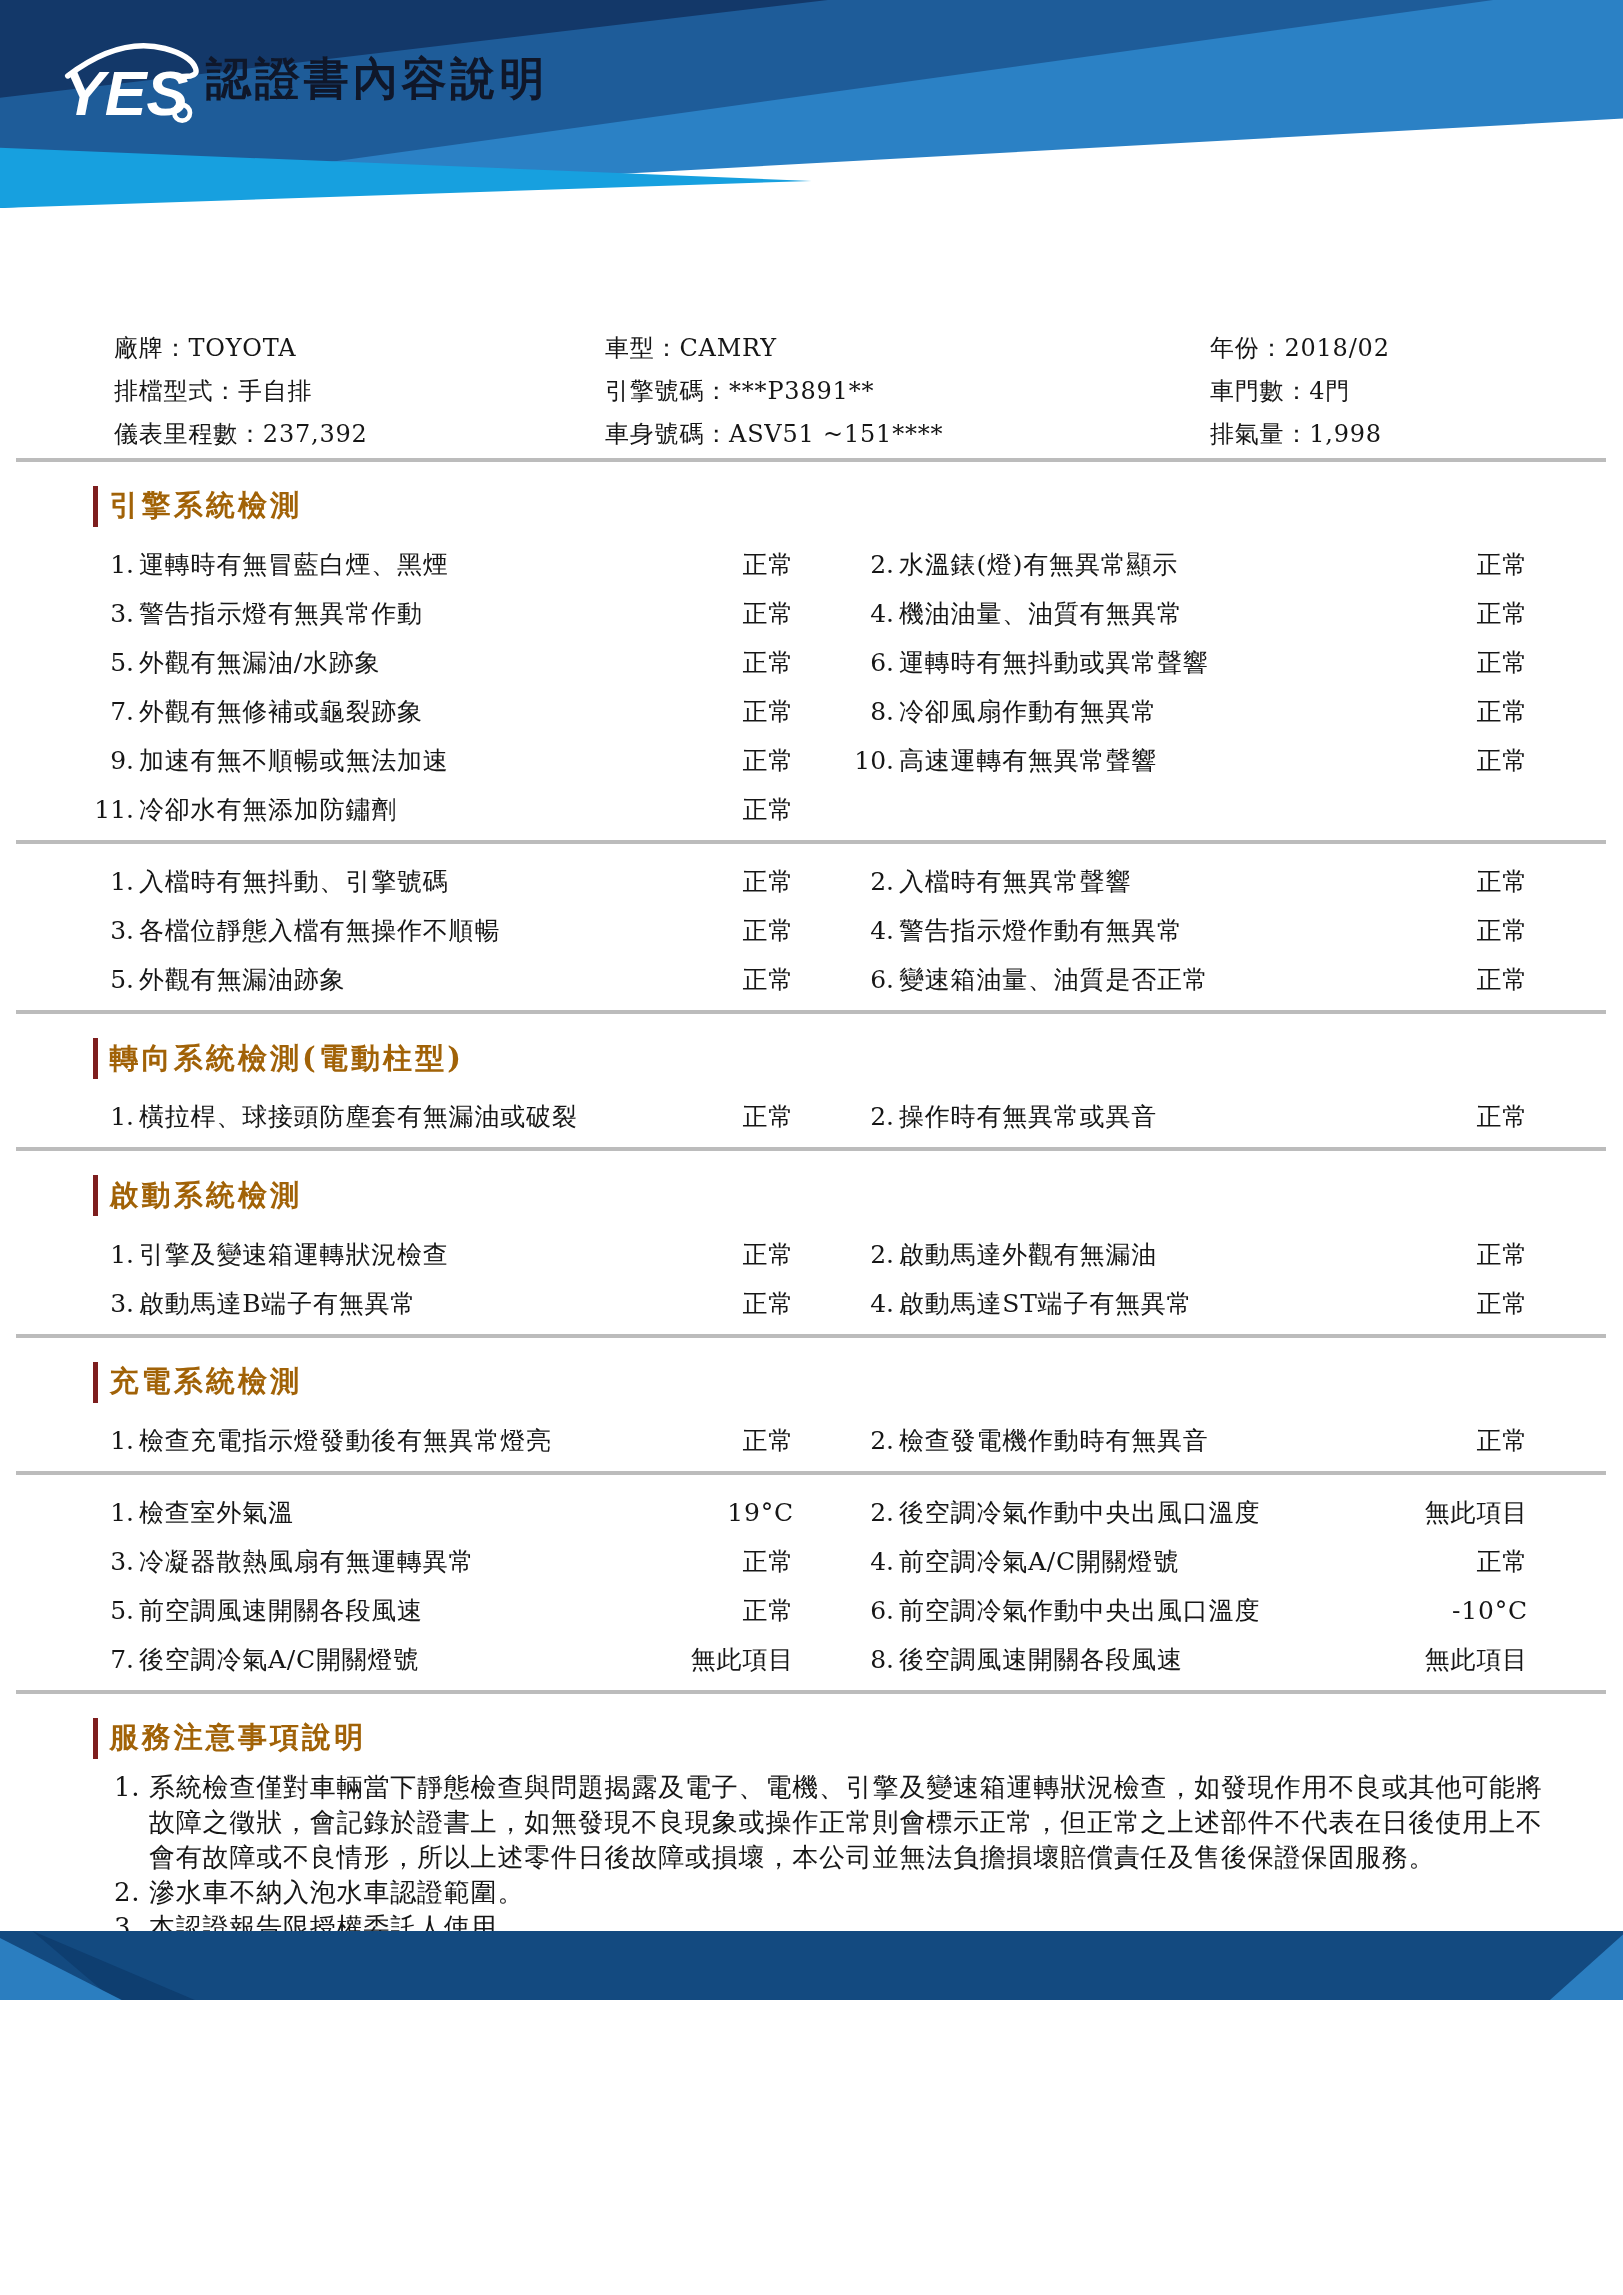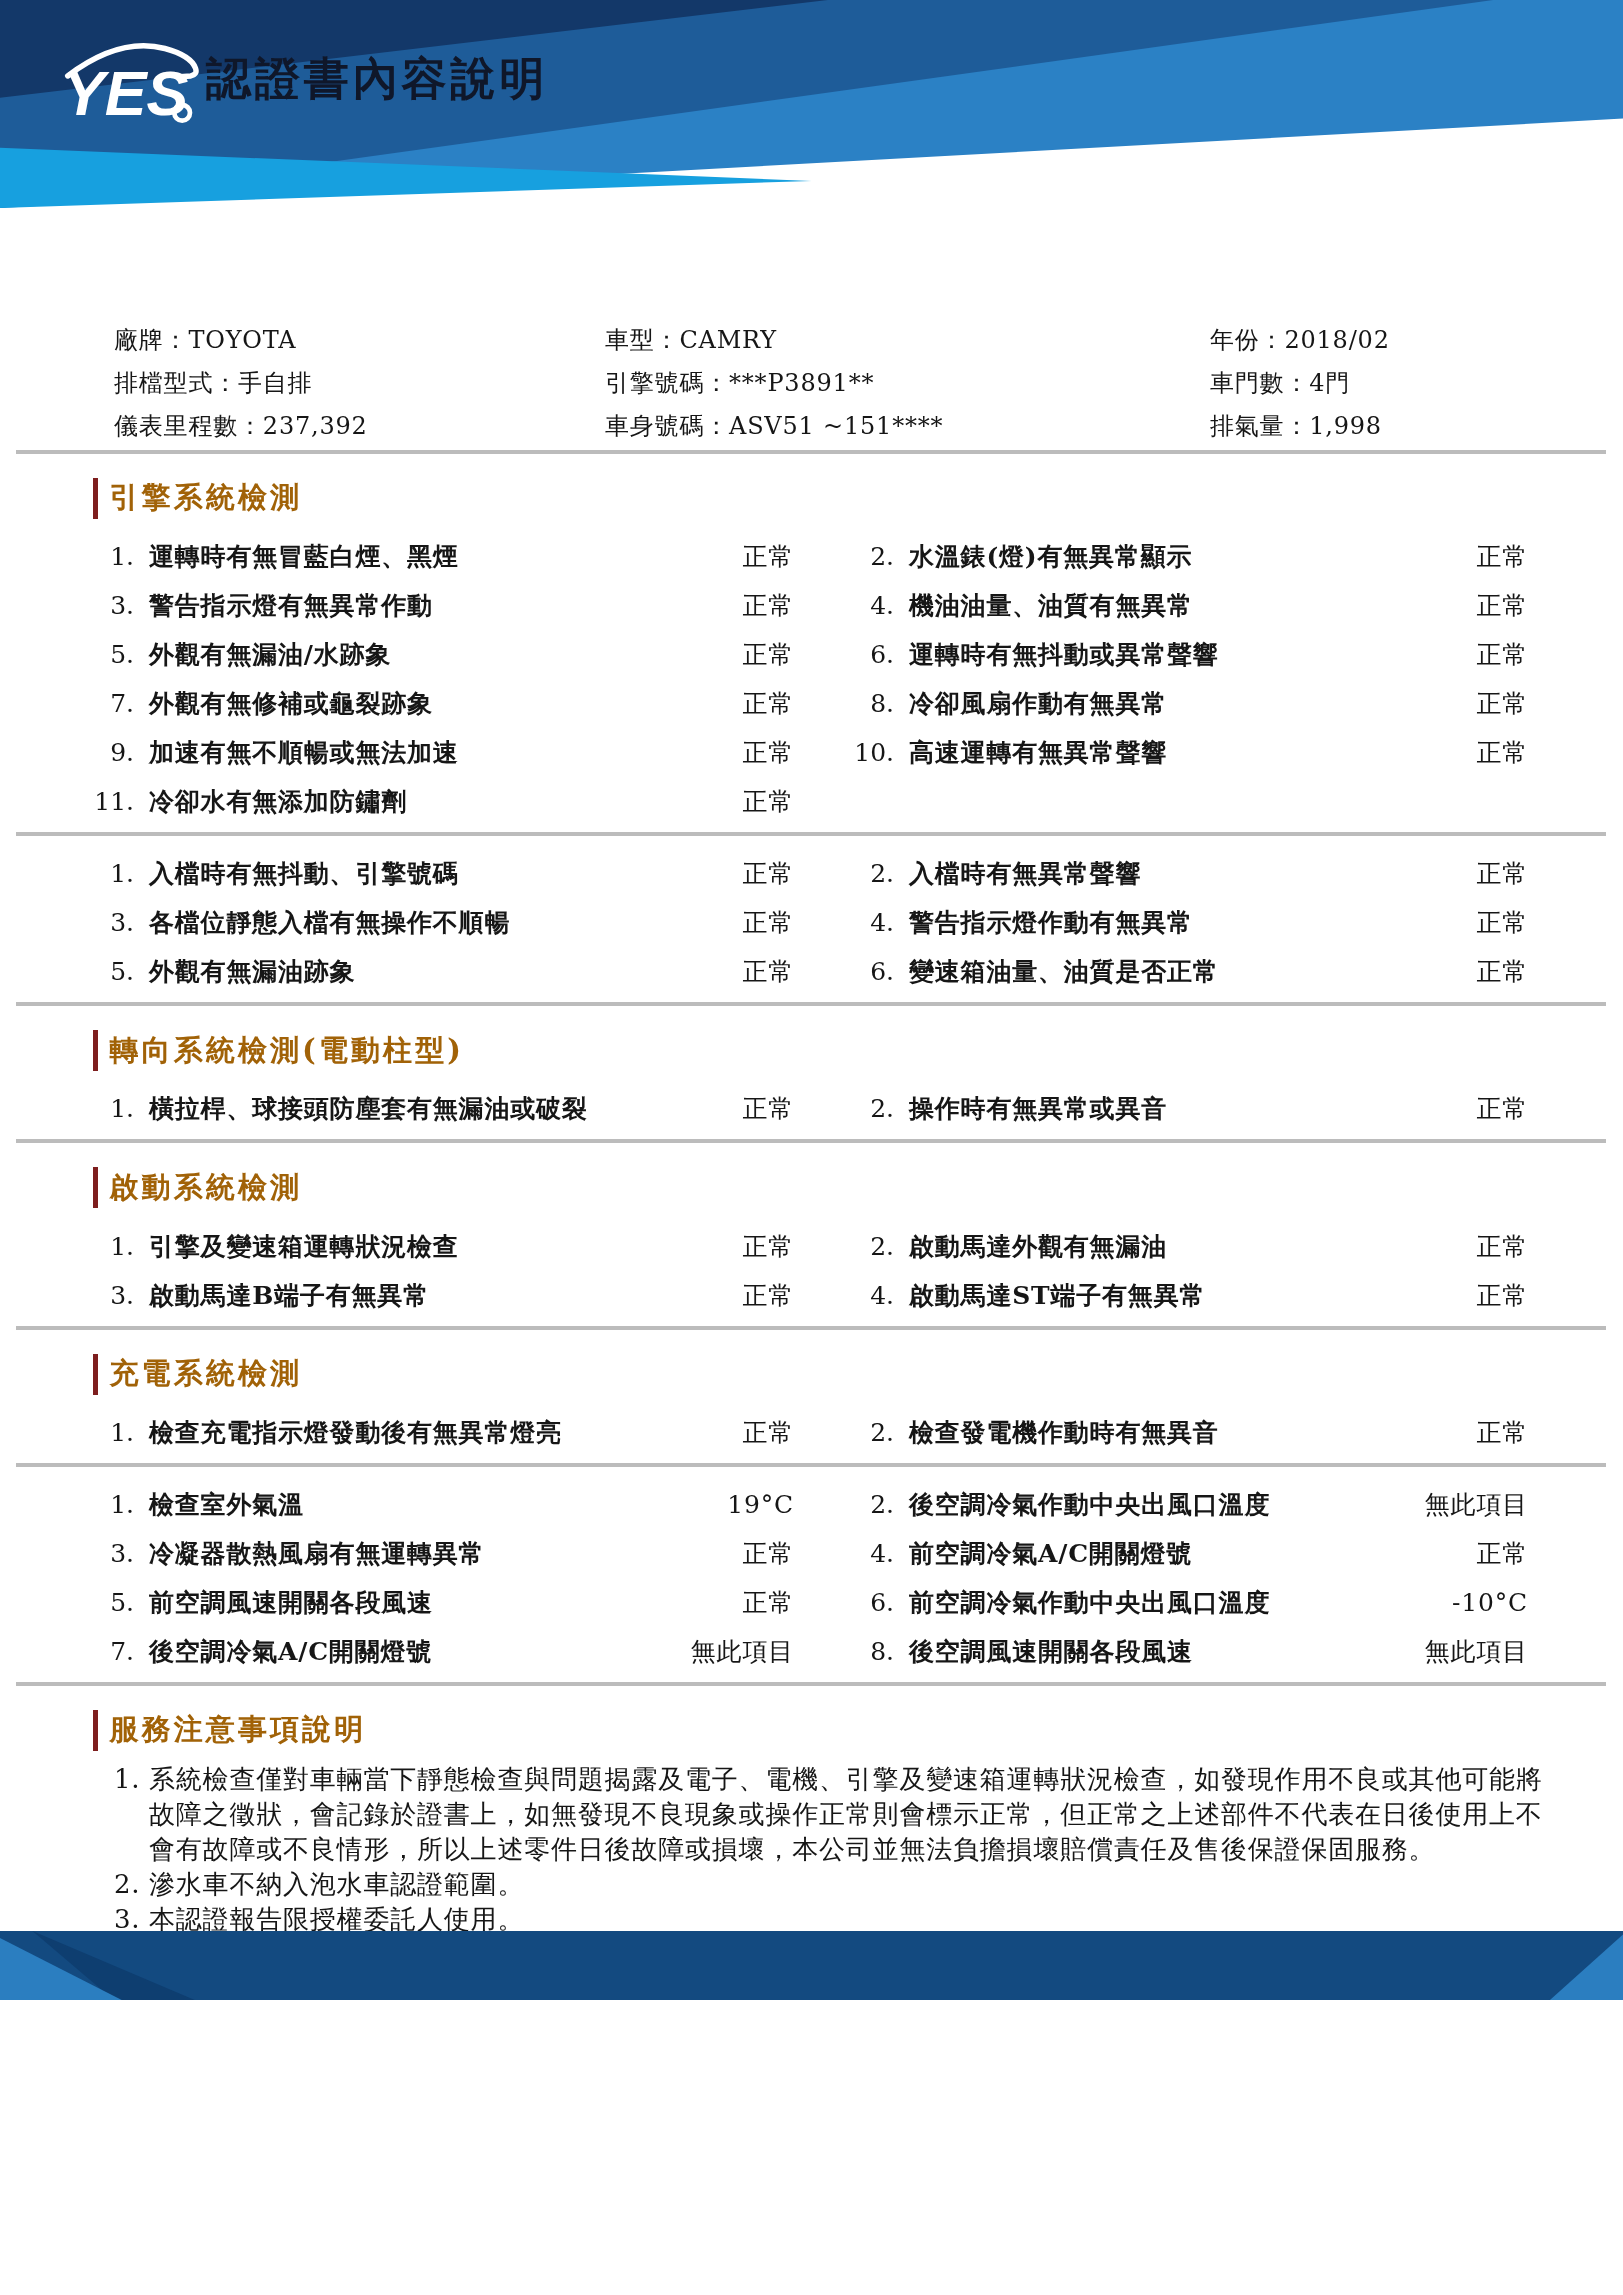--- a/index.html
+++ b/index.html
@@ -11,31 +11,31 @@
   .layer{position:absolute;inset:0;}
   .h-light{background:#2B81C5;clip-path:polygon(0 0,100% 0,100% 57%,0 100%);}
   .h-med  {background:#1E5C99;clip-path:polygon(0 0,92% 0,0 100%);}
   .h-dark {background:#133869;clip-path:polygon(0 0,51% 0,0 47%);}
   .h-cyan {background:#17A0DF;clip-path:polygon(0 71%,50% 87%,0 100%);}
   .logo{position:absolute;left:63px;top:35px;}
   .page-title{position:absolute;left:206px;top:49px;font-family:"Liberation Sans",sans-serif;
         font-weight:bold;font-size:45px;color:#0f172a;letter-spacing:3.9px;}
 
   
-  .main{position:absolute;top:324px;left:0;width:100%;}
+  .main{position:absolute;top:332px;left:0;width:100%;}
   .vinfo{margin-left:114px;display:grid;grid-template-columns:491px 605px auto;
          row-gap:11px;font-size:24px;letter-spacing:0.8px;}
   .divider{height:3.9px;background:#bcbcbc;border:none;margin:7.9px 17.3px 0 15.7px;}
   .sec-title{margin:23.6px 0 0 93px;display:flex;align-items:center;height:42px;}
   .bar{width:4.7px;height:41px;background:#7E1E1E;margin-right:11.8px;flex:none;}
   .sec-title-text{font-size:29px;font-weight:bold;color:#a16207;letter-spacing:3.1px;}
   .items{margin:12.6px 0 0 93px;display:grid;grid-template-columns:701px 675px;column-gap:59px;}
   .item{height:49px;display:flex;align-items:center;font-size:25px;}
   .item .num{width:41px;text-align:right;flex:none;}
-  .item .txt{margin-left:15px;letter-spacing:0.8px;white-space:nowrap;font-weight:bold;}
+  .item .txt{margin-left:5px;letter-spacing:0.8px;white-space:nowrap;}
   .item .res{margin-left:auto;text-align:right;letter-spacing:0.8px;}
   .items-divider{margin-top:6.3px;}
 
   .notes-block{margin:11px 0 0 93px;padding-left:21px;}
   .note{display:flex;font-size:26px;line-height:35px;letter-spacing:0.8px;}
   .note .note-num{width:35px;flex:none;}
   .note .note-txt{max-width:1406px;}
 
   .cert{position:absolute;top:2030px;right:19.6px;font-size:21px;letter-spacing:0.8px;}
   .cert-no{border-bottom:1.6px solid #000;padding:0 12.6px 2.4px 12.6px;letter-spacing:1.6px;}

